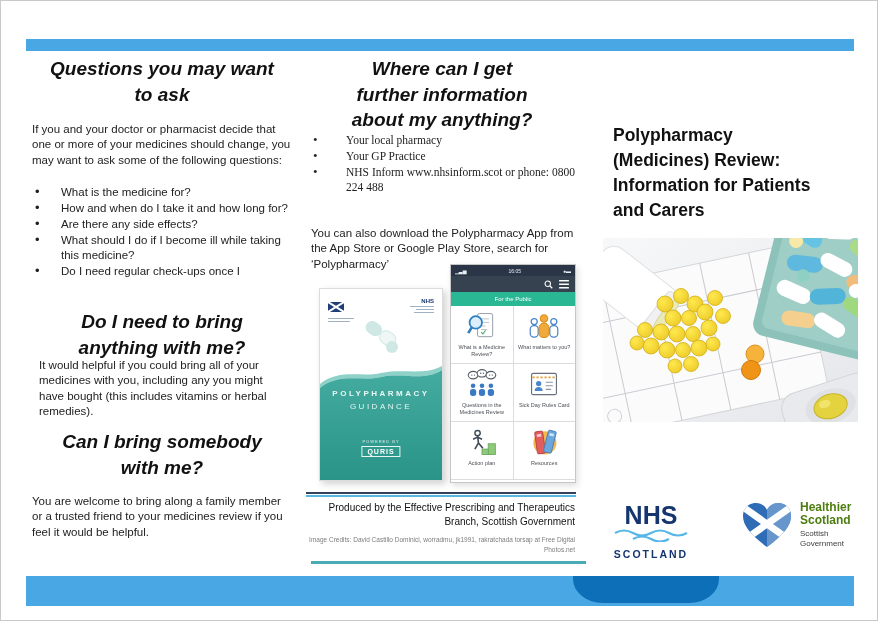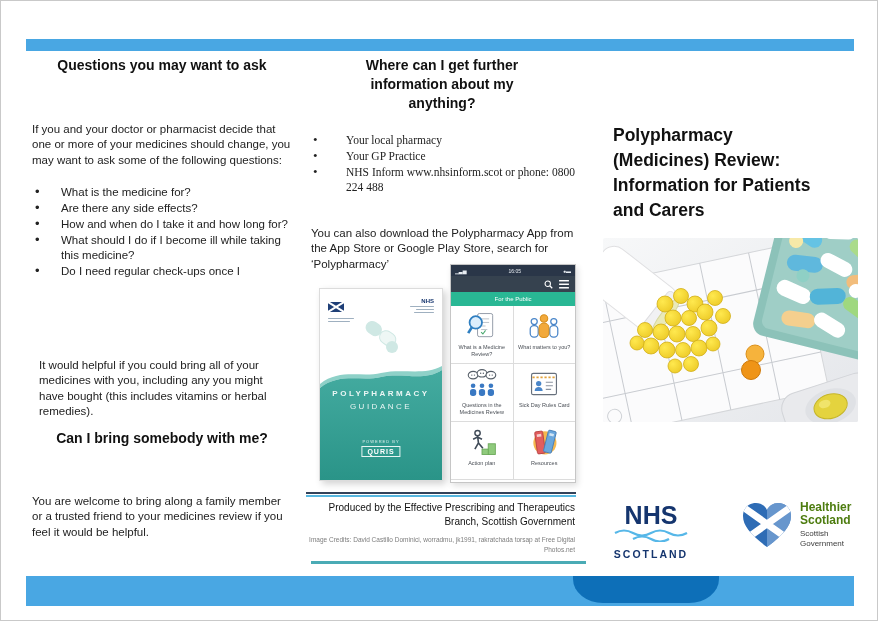--- a/index.html
+++ b/index.html
@@ -5,21 +5,21 @@
   html,body{margin:0;padding:0;background:#ffffff;}
   .page{position:relative;width:878px;height:621px;background:#fff;border:1px solid #c9c9c9;
         box-sizing:border-box;overflow:hidden;font-family:"Liberation Sans","DejaVu Sans",sans-serif;color:#1a1a1a;}
   .abs{position:absolute;}
   
   .top-bar{left:25px;top:38px;width:828px;height:12px;background:#49a7e3;}
   .bottom-bar{left:25px;top:575px;width:828px;height:30px;background:#49a7e3;}
   .bottom-notch{left:572px;top:575px;width:146px;height:27px;background:#0d6fb8;
                 border-radius:0 0 30px 30px / 0 0 24px 24px;}
   
-  .h{font-weight:bold;font-size:14px;line-height:1.35;text-align:center;color:#111;}
+  .h{font-weight:bold;font-size:19px;line-height:1.35;text-align:center;color:#111;font-style:italic;}
   .body-txt{font-size:11.5px;line-height:1.34;color:#222;}
   ul.blist{list-style:none;margin:0;padding:0;}
   ul.blist li{position:relative;font-size:11.5px;line-height:1.3;color:#222;margin:0 0 1px 0;}
   ul.blist.left-style li{padding-left:30px;}
   ul.blist.mid-style li{padding-left:37px;}
   ul.blist li:before{content:"\2022";position:absolute;left:4px;top:-1px;font-size:13px;}
   
   .booklet{left:318px;top:287px;width:122px;height:191px;background:#fff;border:1px solid #dcdcdc;
            box-shadow:3px 3px 7px rgba(0,0,0,0.18);overflow:hidden;}
   .booklet .wave{position:absolute;left:0;bottom:0;width:122px;height:122px;}
@@ -65,26 +65,29 @@
   <div class="abs top-bar"></div>
   <div class="abs bottom-bar"></div>
   <div class="abs bottom-notch"></div>
 
   <div class="abs h" style="left:32px;top:55px;width:258px;">
     <div style="max-width:232px;margin:0 auto;">Questions you may want to ask</div>
   </div>
   <div class="abs body-txt" style="left:31px;top:121px;width:260px;">If you and your doctor or pharmacist decide that one or more of your medicines should change, you may want to ask some of the following questions:</div>
   <ul class="abs blist left-style" style="left:30px;top:184px;width:262px;">
     <li>What is the medicine for?</li>
+    <li>How and when do I take it and how long for?</li>
     <li>Are there any side effects?</li>
-    <li>How and when do I take it and how long for?</li>
     <li>What should I do if I become ill while taking this medicine?</li>
     <li>Do I need regular check-ups once I</li>
   </ul>
 
+  <div class="abs h" style="left:32px;top:308px;width:258px;">
+    <div style="max-width:240px;margin:0 auto;">Do I need to bring anything with me?</div>
+  </div>
   <div class="abs body-txt" style="left:38px;top:357px;width:248px;">It would helpful if you could bring all of your medicines with you, including any you might have bought (this includes vitamins or herbal remedies).</div>
 
   <div class="abs h" style="left:32px;top:428px;width:258px;">
     <div style="max-width:225px;margin:0 auto;">Can I bring somebody with me?</div>
   </div>
   <div class="abs body-txt" style="left:31px;top:493px;width:252px;">You are welcome to bring along a family member or a trusted friend to your medicines review if you feel it would be helpful.</div>
 
   <div class="abs h" style="left:308px;top:55px;width:266px;">
     <div style="max-width:196px;margin:0 auto;">Where can I get further information about my anything?</div>
   </div>

